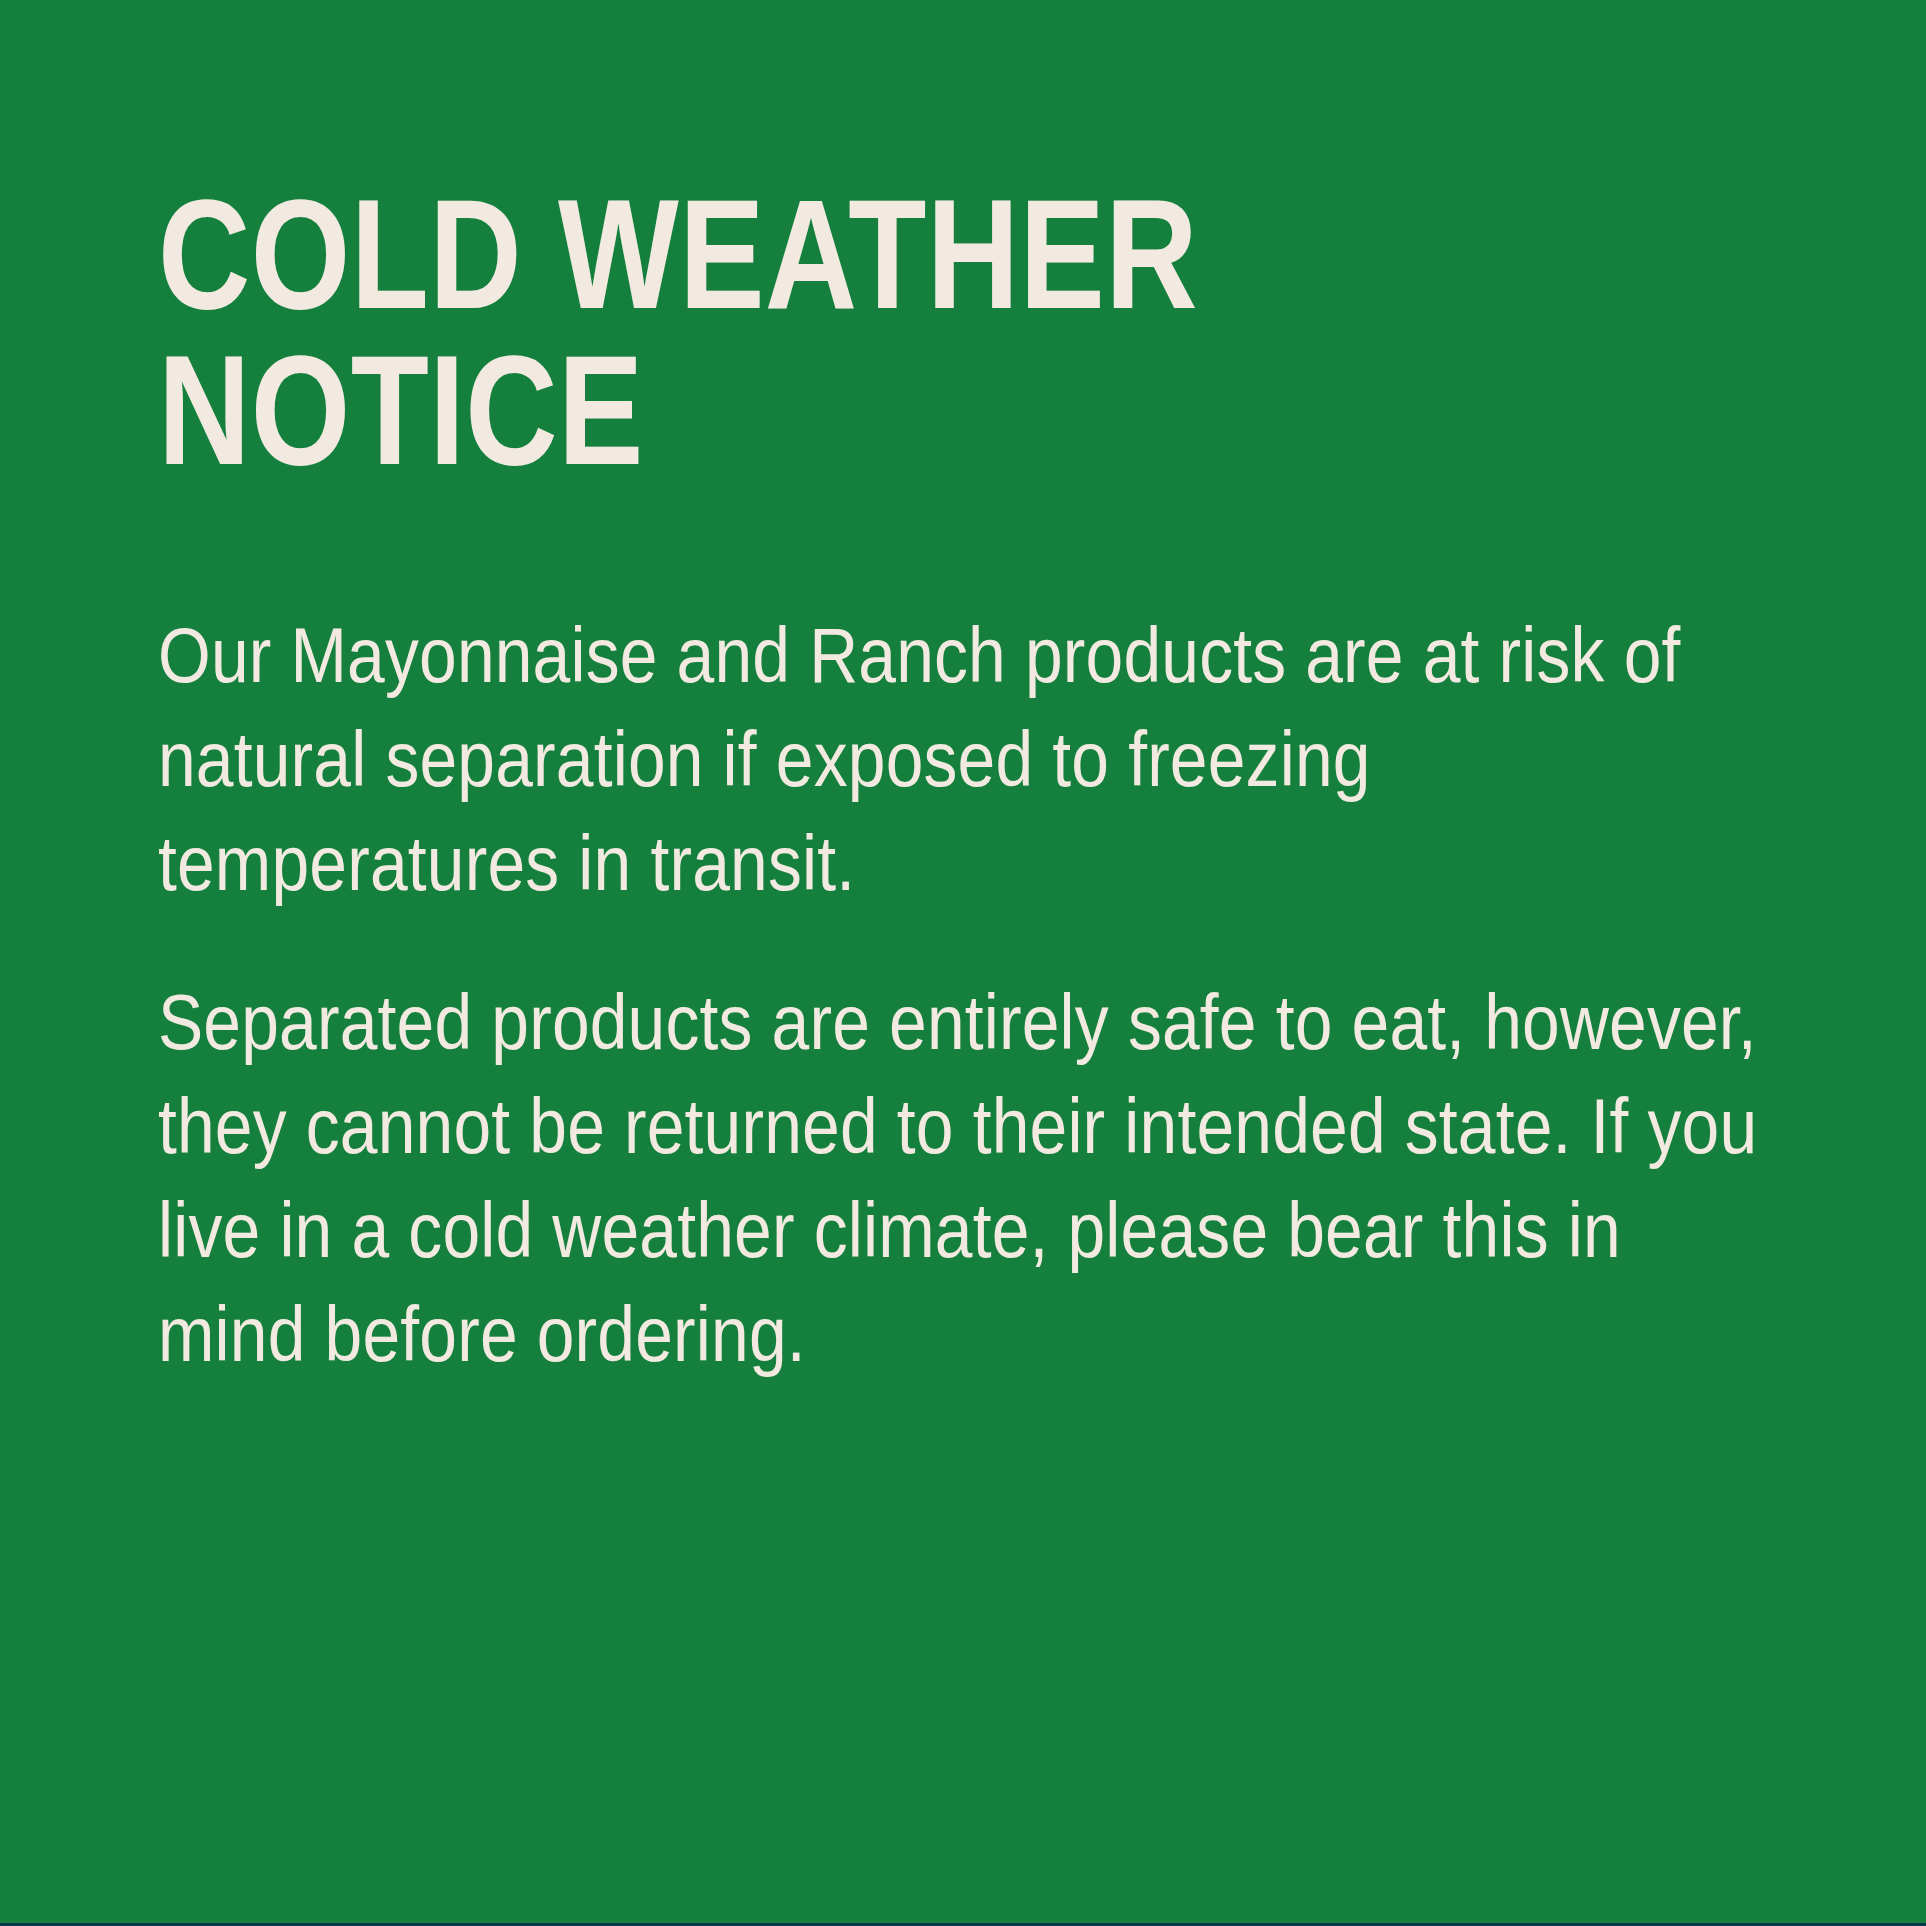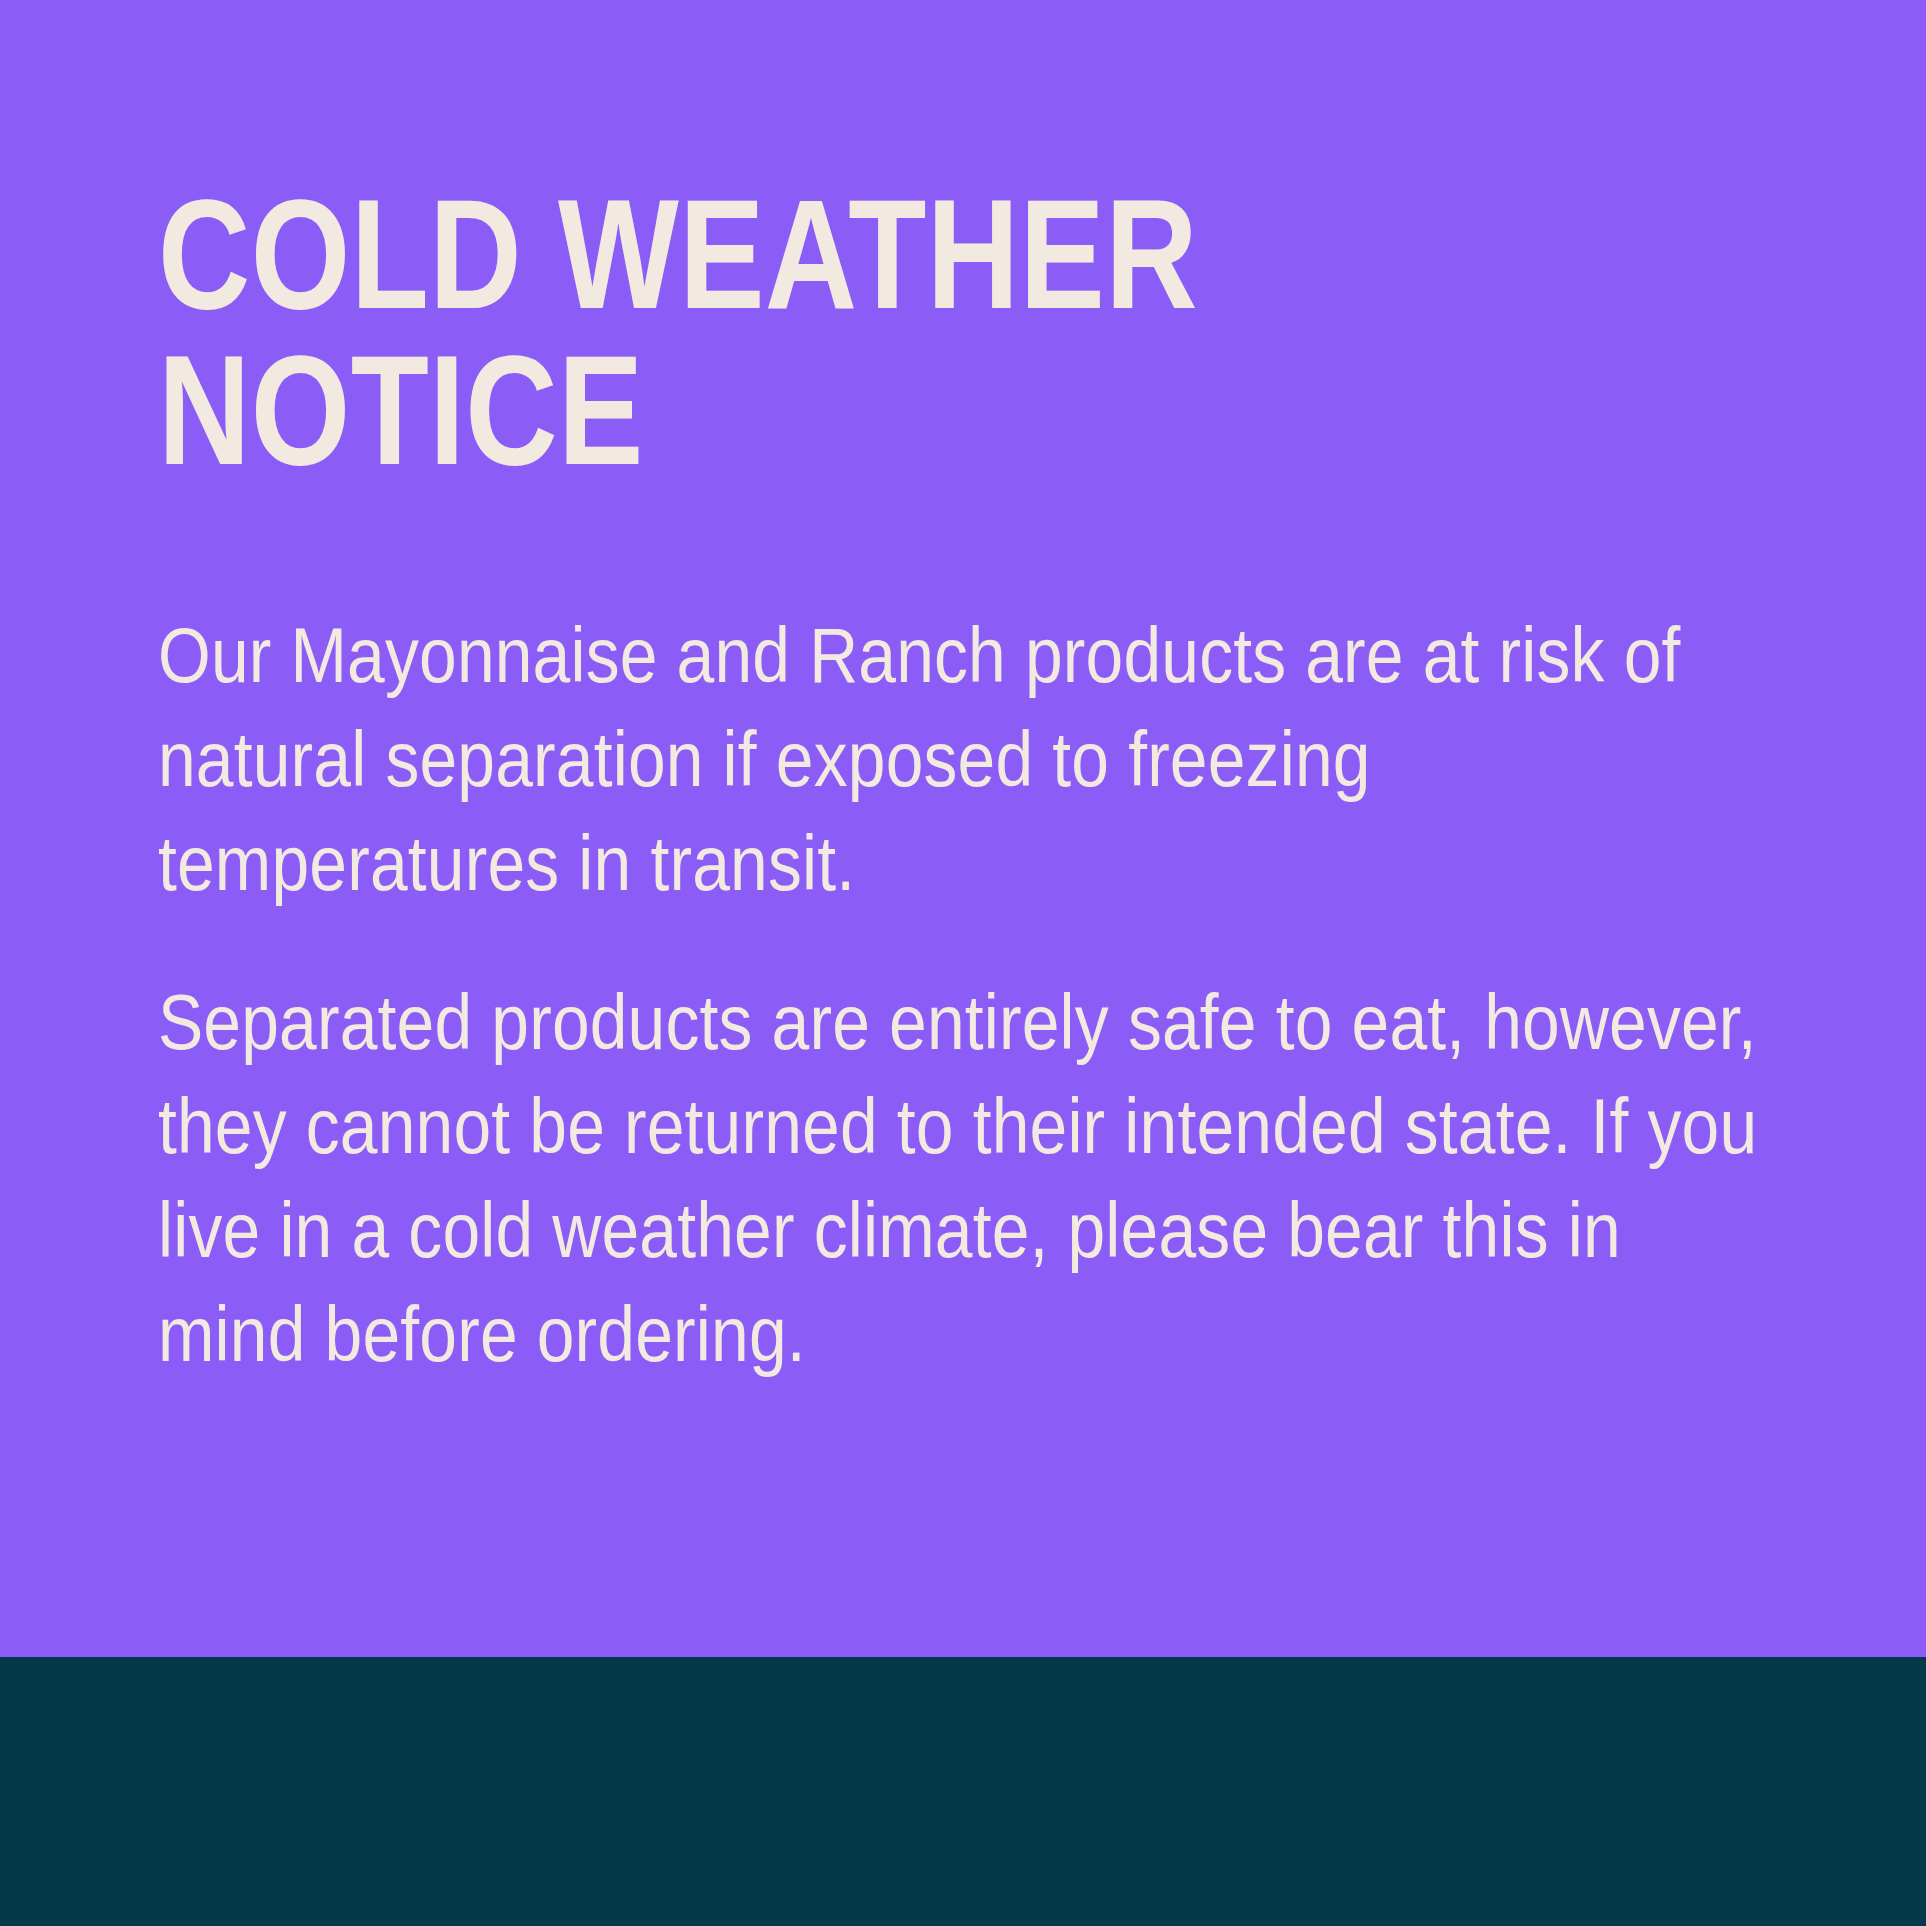--- a/index.html
+++ b/index.html
@@ -10,22 +10,22 @@
     width: 1927px;
     height: 1927px;
     background: #023a4a;
     font-family: "Liberation Sans", sans-serif;
     overflow: hidden;
   }
 
   .notice-card {
     position: relative;
     width: 1927px;
-    height: 1657px;
-    background: #8b5cf6;
+    height: 1923px;
+    background: #15803d;
     box-sizing: border-box;
     padding: 0;
   }
 
   .content {
     position: absolute;
     left: 158px;
     top: 176px;
     width: 1624px;
   }

